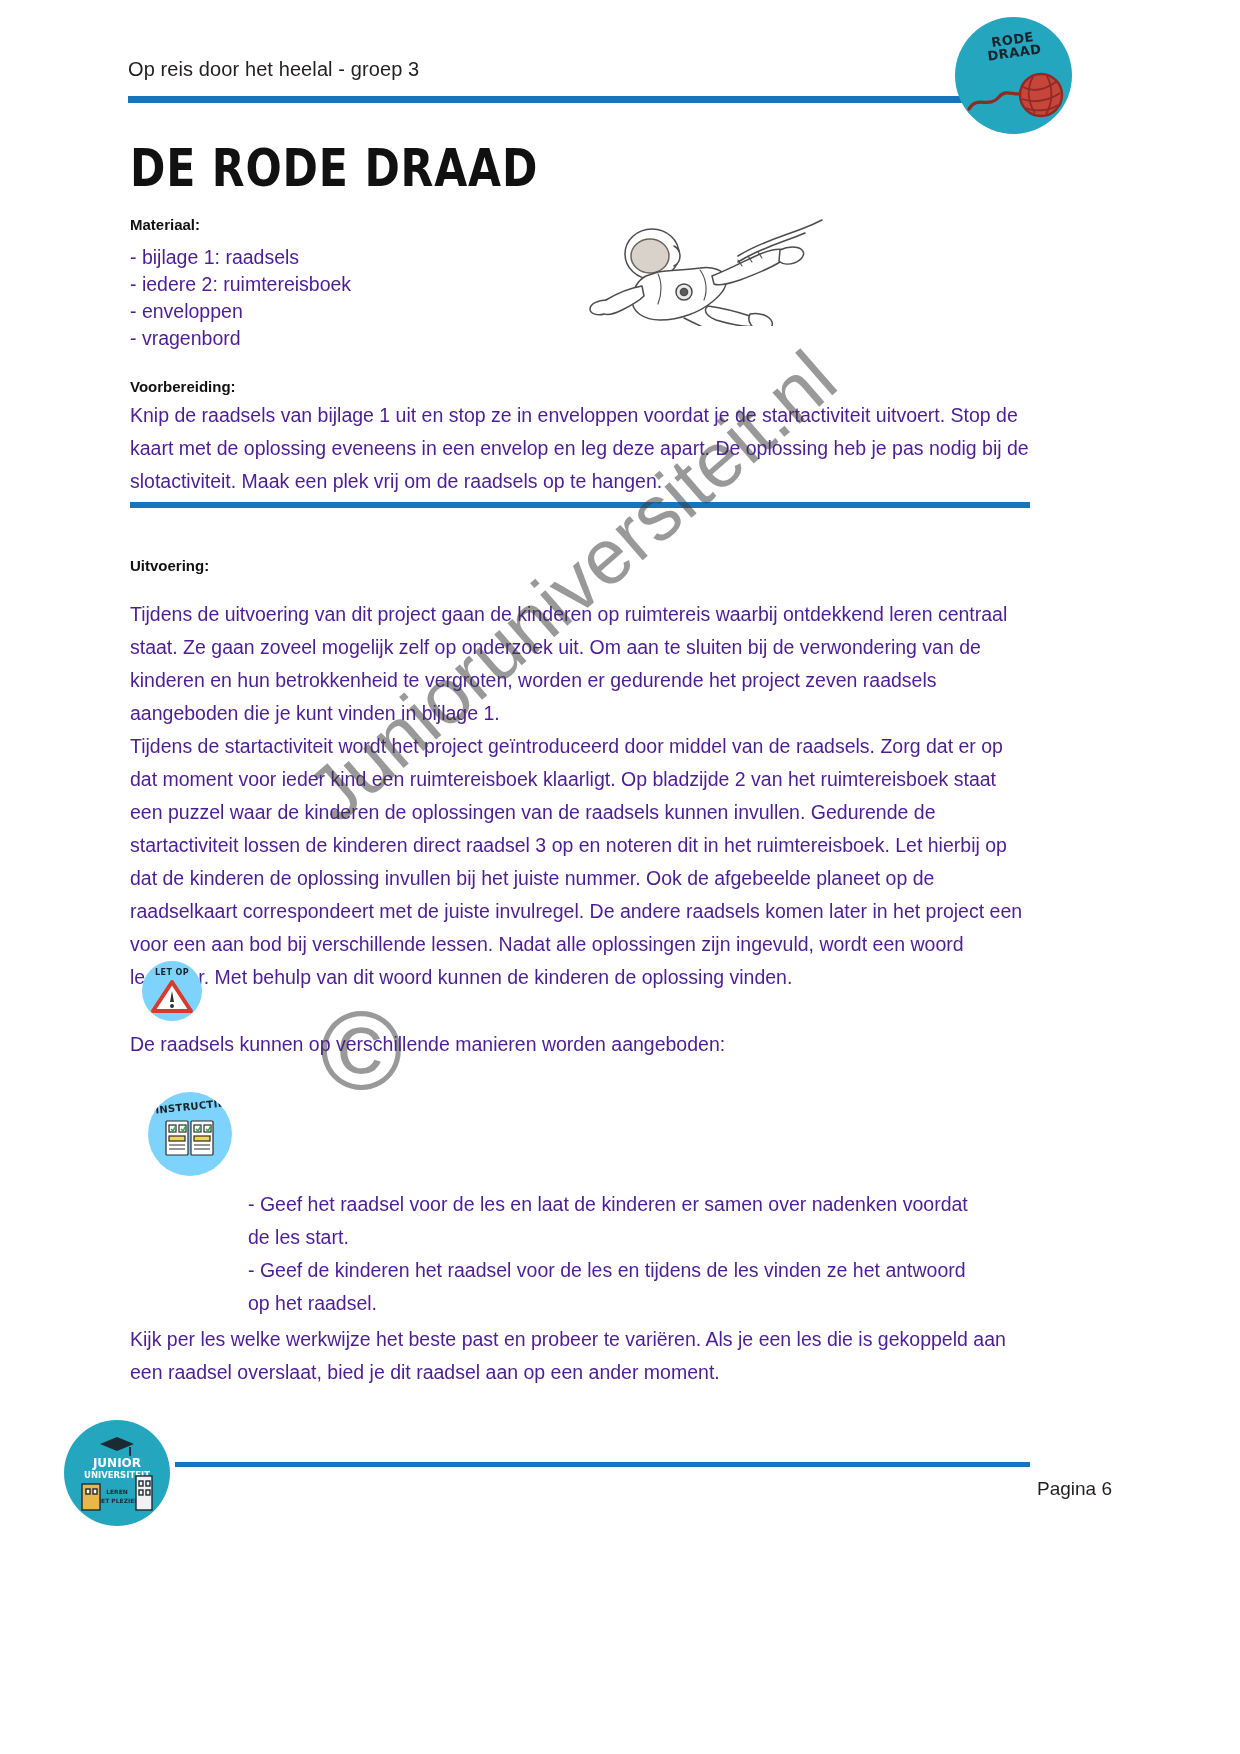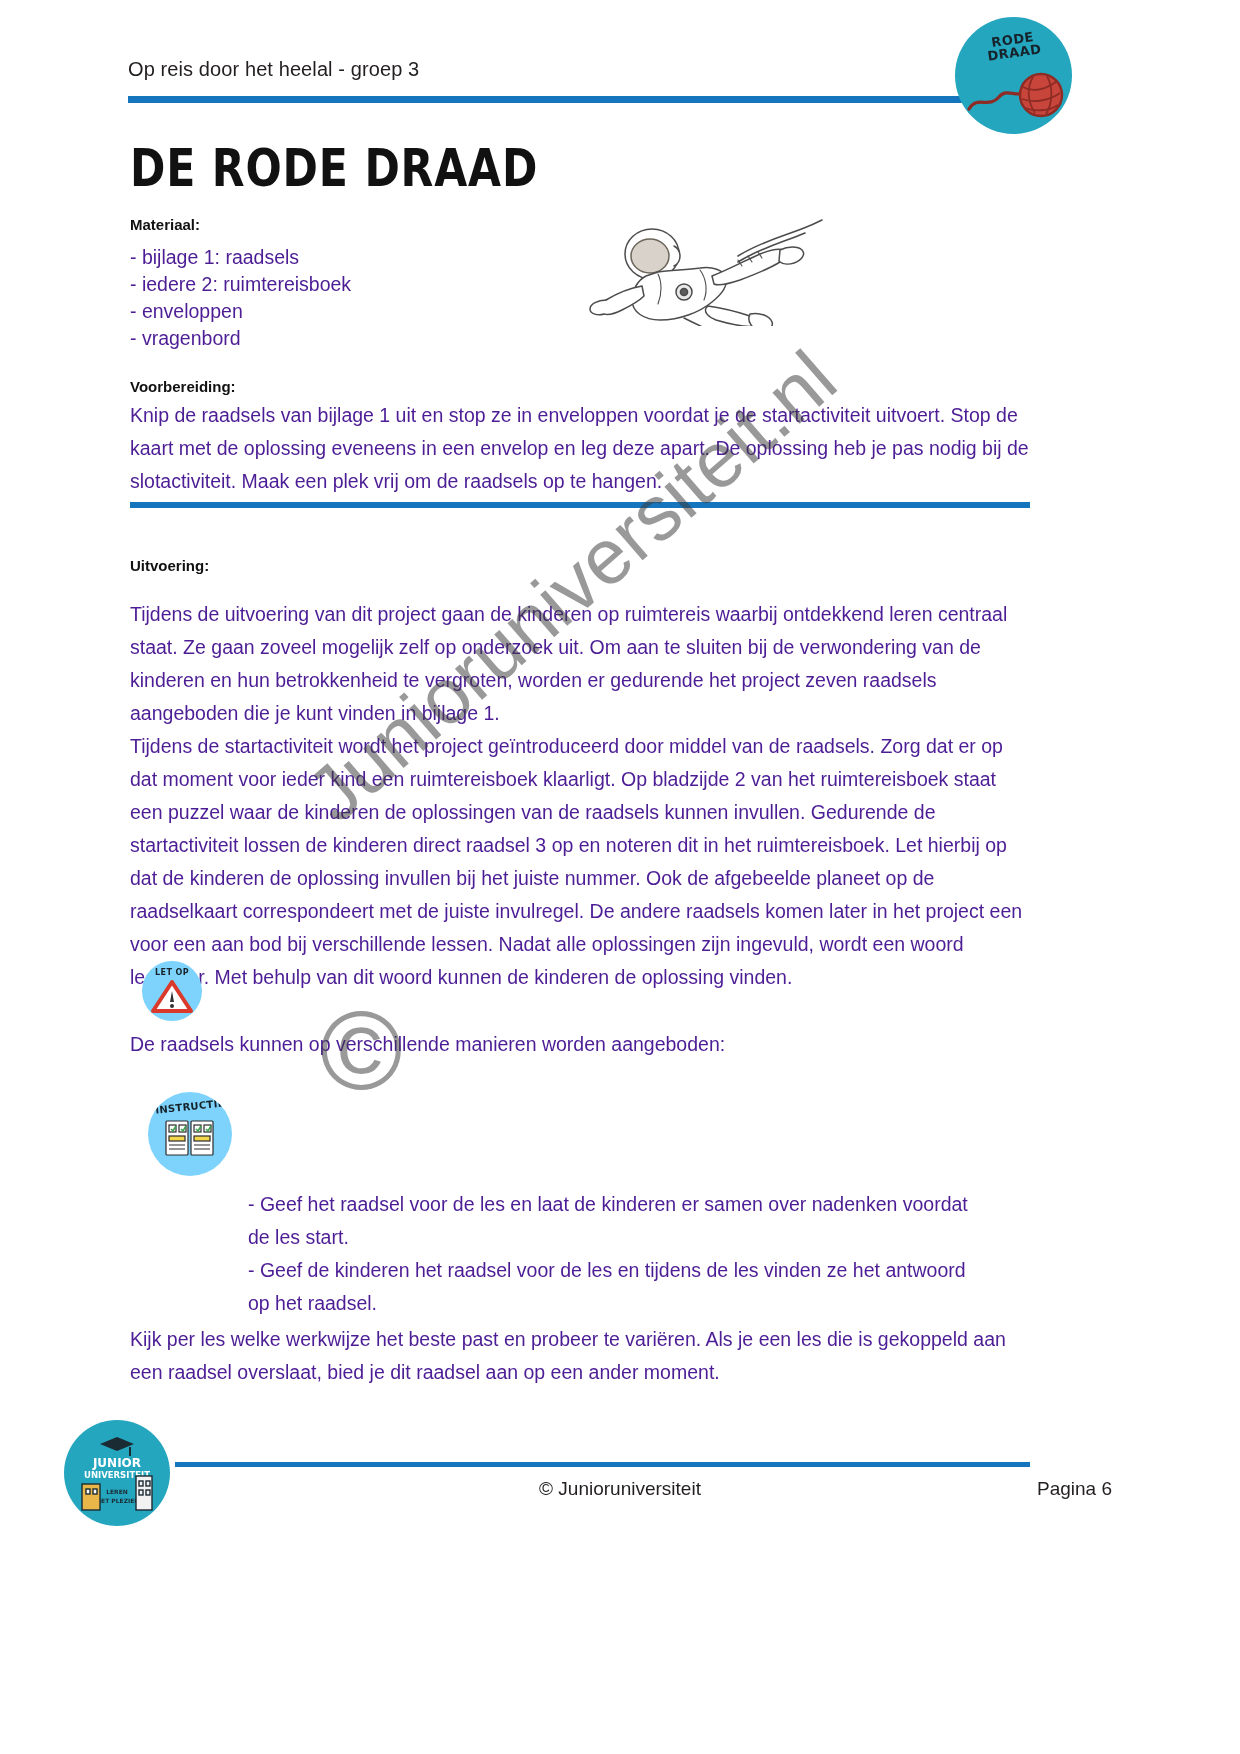--- a/index.html
+++ b/index.html
@@ -334,16 +334,15 @@
       <rect x="77" y="63" width="4" height="5"></rect>
       <rect x="84" y="63" width="4" height="5"></rect>
       <rect x="77" y="72" width="4" height="5"></rect>
       <rect x="84" y="72" width="4" height="5"></rect>
       <rect x="20" y="66" width="18" height="26" fill="#e9b64a"></rect>
       <rect x="24" y="71" width="4" height="5" fill="#ffffff"></rect>
       <rect x="31" y="71" width="4" height="5" fill="#ffffff"></rect>
     </g>
   </svg>
   <div class="footer-rule"></div>
-  <div class="footer-center">© Junioruniversiteit</div>
   <div class="footer-page">Pagina 6</div>
 
 </div>
 
 </body></html>

